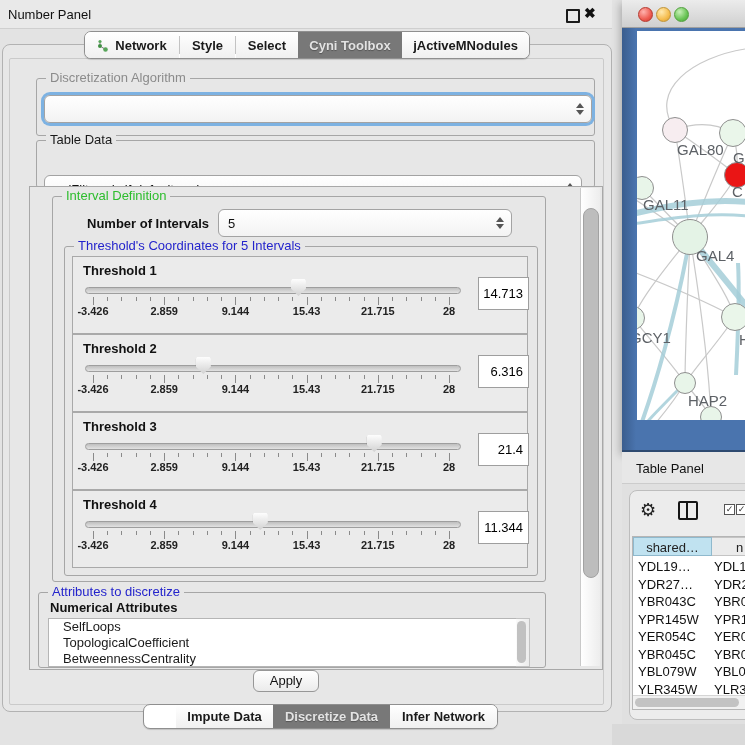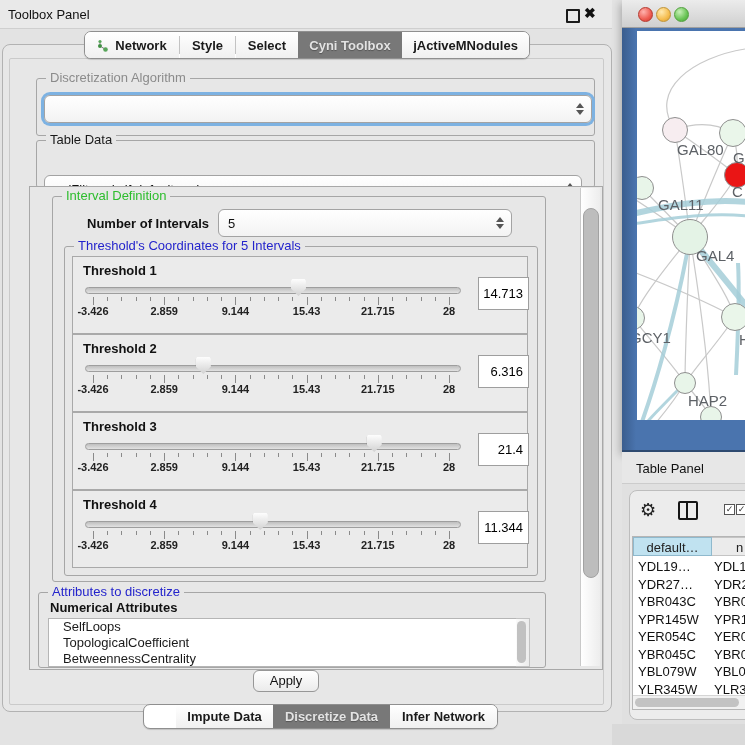--- a/index.html
+++ b/index.html
@@ -100,21 +100,21 @@
   #hscroll{position:absolute;left:0;top:158px;width:113px;height:13px;background:#f1f1f1;border-top:1px solid #d5d5d5;}
   #hscroll .thumb{position:absolute;left:2px;top:2px;width:104px;height:9px;background:#c3c3c3;border-radius:5px;}
   #below-strip{position:absolute;left:612px;top:724px;width:133px;height:21px;background:#d9d9d9;}
 </style>
 </head>
 <body>
 
 <div id="app">
 
   <div id="titlebar">
-    <div class="t">Toolbox Panel</div>
+    <div class="t">Number Panel</div>
     <div id="float-btn"></div>
     <div id="close-btn">✖</div>
   </div>
 
   <div id="outer-panel"></div>
   <div id="inner-panel"></div>
 
   <div class="group" style="left:36px;top:78px;width:557px;height:56px;">
     <div class="gtitle" style="color:#8b8b8b;">Discretization Algorithm</div>
   </div>
@@ -400,42 +400,42 @@
           <div class="nnode" style="left: 35px; top: 188px; width: 36px; height: 36px; background: rgb(228, 243, 230);"></div>
           <div class="nnode" style="left: -16px; top: 275px; width: 24px; height: 24px; background: rgb(232, 245, 233);"></div>
           <div class="nnode" style="left: 84px; top: 272px; width: 28px; height: 28px; background: rgb(234, 246, 234);"></div>
           <div class="nnode" style="left: 37px; top: 341px; width: 22px; height: 22px; background: rgb(232, 245, 233);"></div>
           <div class="nnode" style="left: 63px; top: 375px; width: 22px; height: 22px; background: rgb(232, 245, 233);"></div>
         </div>
       <div id="net-labels">
           <div class="nlabel" style="left: 40px; top: 110px;">GAL80</div>
           <div class="nlabel" style="left: 96px; top: 118px;">GA</div>
           <div class="nlabel" style="left: 95px; top: 152px;">C</div>
-          <div class="nlabel" style="left: 6px; top: 165px; margin-left: 15px;">GAL11</div>
+          <div class="nlabel" style="left: 6px; top: 165px;">GAL11</div>
           <div class="nlabel" style="left: 59px; top: 216px;">GAL4</div>
           <div class="nlabel" style="left: -7px; top: 298px;">GCY1</div>
           <div class="nlabel" style="left: 102px; top: 300px;">H</div>
           <div class="nlabel" style="left: 51px; top: 361px;">HAP2</div>
         </div>
     </div>
   </div>
 
   <div id="tp-titlebar">
     <div class="t">Table Panel</div>
   </div>
   <div id="tp-body"></div>
   <div id="tp-card"></div>
   <div id="tp-toolbar" style="position:absolute;left:636px;top:498px;width:109px;height:26px;">
     <div id="gear-ic">⚙</div>
     <div id="col-ic"></div>
     <div id="chk1" class="chk">✓</div>
     <div id="chk2" class="chk">✓</div>
   </div>
   <div id="tp-table">
-    <div id="hc1" class="hcell">default…</div>
+    <div id="hc1" class="hcell">shared…</div>
     <div id="hc2" class="hcell">n…</div>
     <div id="tp-rows">
         <div class="trow">
           <div class="c1">YDL19…</div>
           <div class="c2">YDL1</div>
         </div>
         <div class="trow">
           <div class="c1">YDR27…</div>
           <div class="c2">YDR2</div>
         </div>

